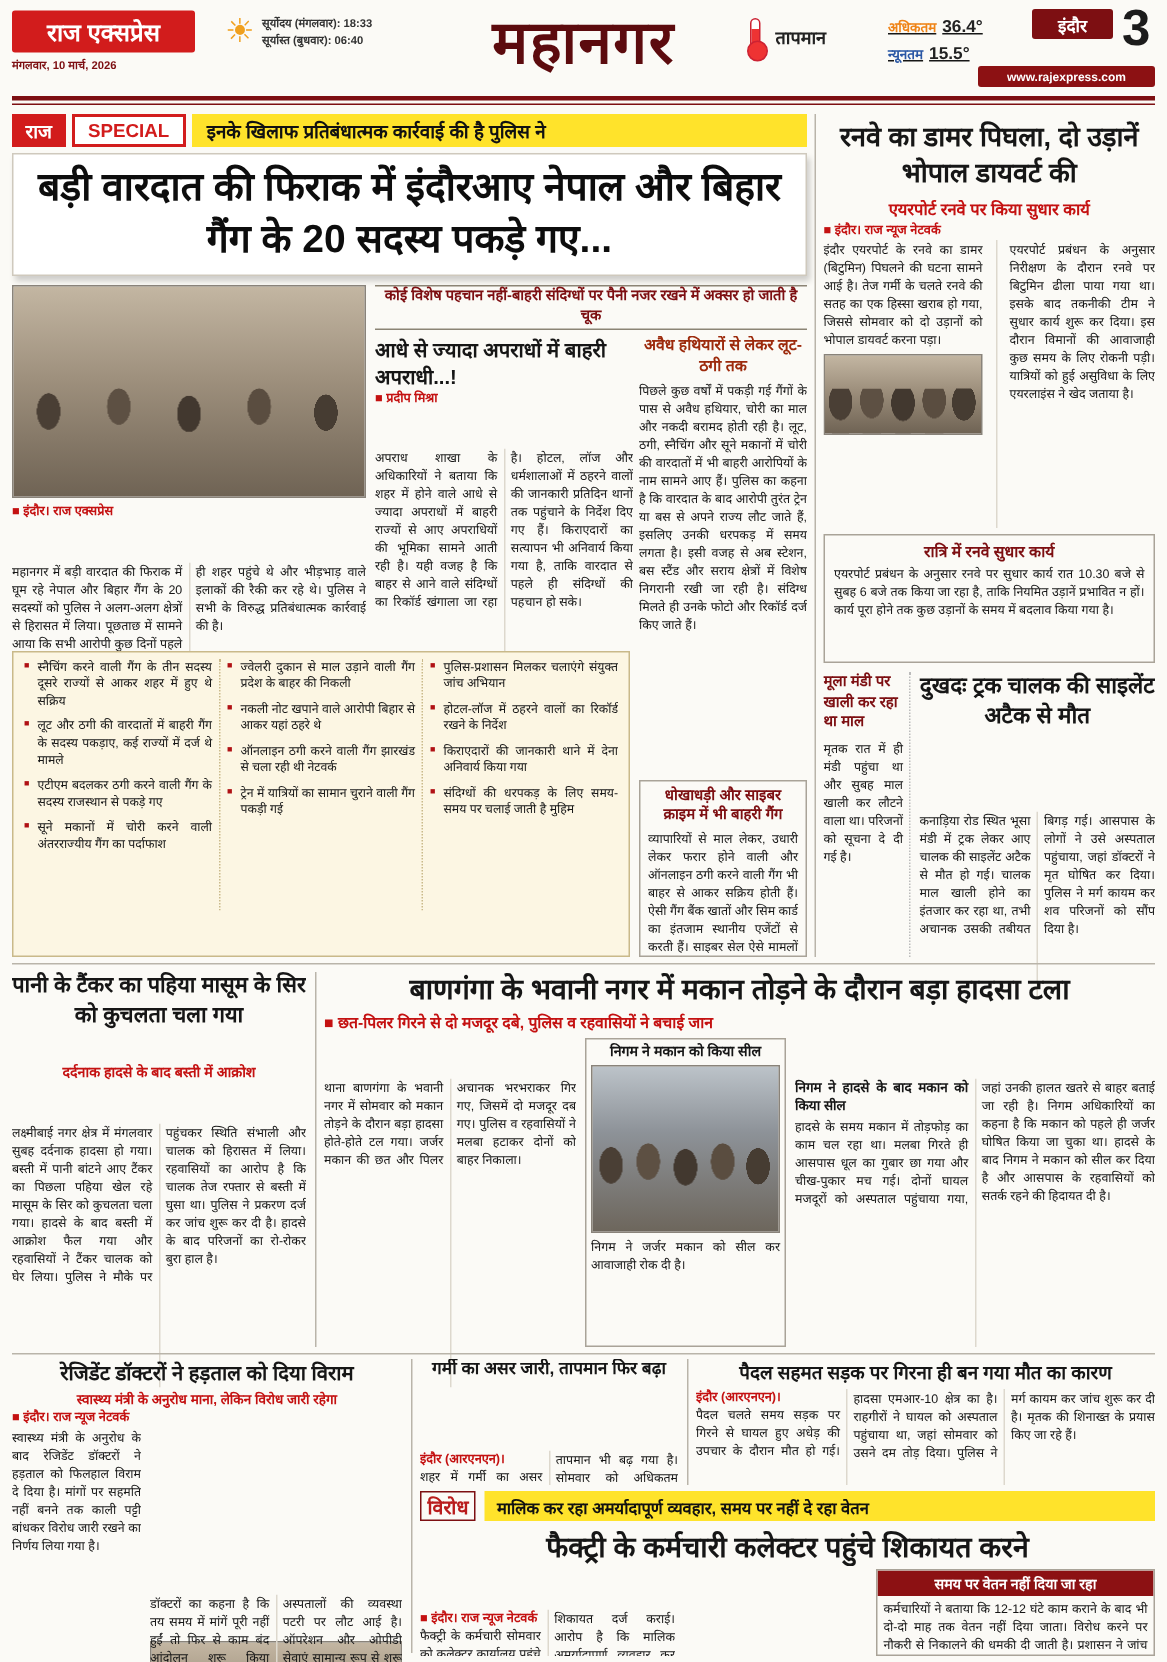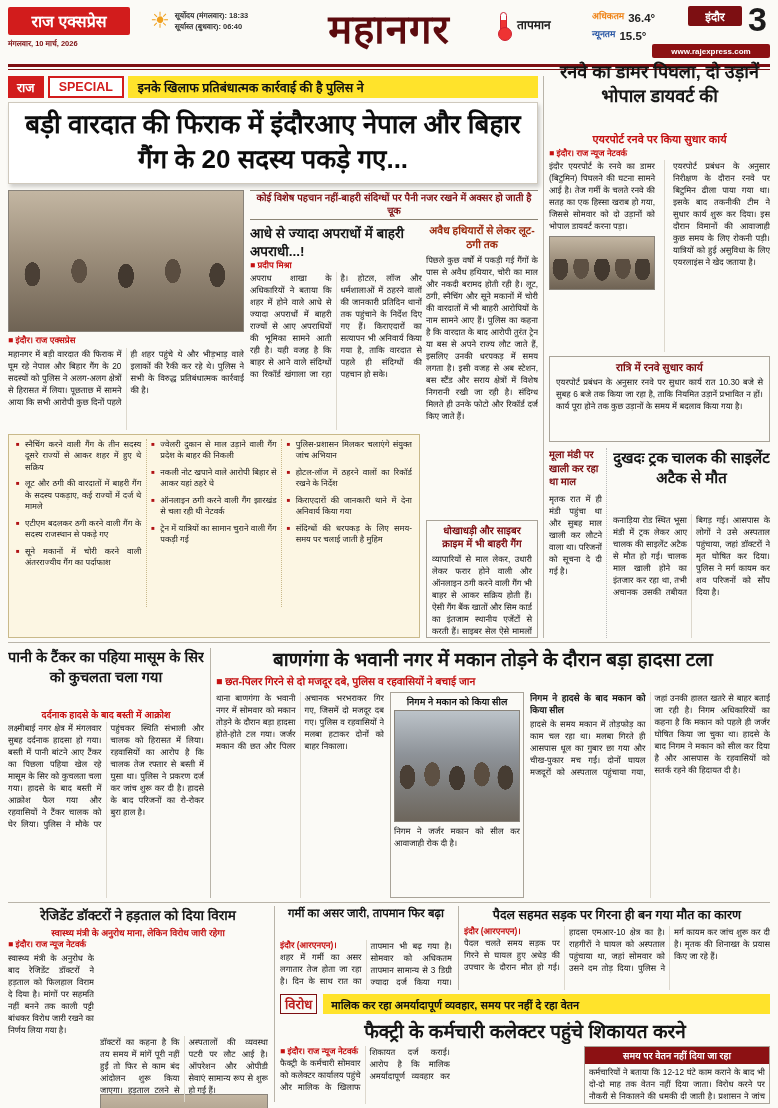--- a/index.html
+++ b/index.html
@@ -2,21 +2,21 @@
 <html><head>
 <meta charset="utf-8">
 <style>
   *{margin:0;padding:0;box-sizing:border-box;}
   html{background:#dedbd4;}
   body{width:778px;height:1108px;position:relative;overflow:hidden;background:#fbfaf6;
        font-family:"Liberation Sans","DejaVu Sans",sans-serif;color:#161616;}
   .abs{position:absolute;}
   .j{text-align:justify;}
   .small{font-size:8.3px;line-height:1.45;}
-  .cols2{column-count:2;column-gap:9px;column-rule:1px solid #ddd8cd;}
+  .cols2{column-count:2;column-gap:9px;column-rule:1px solid #ddd8cd;margin-top:27px;}
   .cols3{column-count:3;column-gap:9px;column-rule:1px solid #ddd8cd;}
   .byline{color:#c41111;font-weight:bold;font-size:8.5px;line-height:1.3;}
   .redsub{color:#c41111;font-weight:bold;}
   .rule-v{border-left:1px solid #b9b4a9;}
   .ovh{overflow:hidden;}
   .photo{position:relative;border:1px solid #89837a;background:linear-gradient(180deg,#c3b6a2 0%,#9d8f7c 45%,#6f6354 100%);}
   .photo::after{content:"";position:absolute;left:0;right:0;bottom:0;height:58%;
     background:
       radial-gradient(ellipse 13px 20px at 10% 30%, #4a3f35 60%, transparent 61%),
       radial-gradient(ellipse 13px 20px at 30% 26%, #5d5043 60%, transparent 61%),
@@ -32,21 +32,21 @@
   #sun-block{left:150px;top:10px;display:flex;align-items:center;gap:5px;}
   #sun-icon{font-size:22px;color:#f0a01e;line-height:1;}
   #sun-block .t{font-size:7.5px;font-weight:bold;color:#333;line-height:1.5;}
   #section-title{left:284px;top:2px;width:210px;height:54px;font-size:40px;font-weight:800;color:#5c0b0e;
                  text-align:center;letter-spacing:1px;line-height:54px;}
   #temp-block{left:500px;top:12px;display:flex;align-items:center;gap:6px;}
   #thermo{width:7px;height:24px;border:1px solid #c23;border-radius:4px;background:linear-gradient(#fff 30%,#e33 30%);position:relative;}
   #thermo::after{content:"";position:absolute;left:-3px;bottom:-6px;width:12px;height:12px;border-radius:50%;background:#e33;border:1px solid #c23;}
   #temp-label{font-size:12px;font-weight:800;color:#222;margin-left:4px;font-family:Liberation Mono, monospace;}
   #temps{left:592px;top:9px;width:92px;}
-  #temps .row{display:flex;gap:4px;align-items:flex-start;line-height:1.6;}
+  #temps .row{display:flex;gap:4px;align-items:center;line-height:1.6;text-decoration:underline;}
   #temps .lmax{color:#ef8418;font-weight:800;font-size:9px;}
   #temps .lmin{color:#2a57a5;font-weight:800;font-size:9px;}
   #temps .v{color:#222;font-weight:800;font-size:11.5px;}
   #city-box{left:688px;top:6px;width:54px;height:20px;background:#7d0f12;color:#fff;font-weight:800;font-size:11.5px;
             display:flex;align-items:center;justify-content:center;border-radius:2px;}
   #page-num{left:748px;top:0px;font-size:34px;font-weight:800;color:#1c1c1c;}
   #website-bar{left:652px;top:44px;width:118px;height:14px;background:#8c1113;color:#fff;font-size:8px;font-weight:bold;
                display:flex;align-items:center;justify-content:center;border-radius:2px;}
   #masthead-rule{left:8px;right:8px;top:64px;height:6px;border-top:3px solid #7d0f12;border-bottom:1px solid #7d0f12;}
 
@@ -70,21 +70,21 @@
   #cases-box{left:8px;top:434px;width:412px;height:204px;background:#fcf6e3;border:1px solid #c9b98a;padding:4px 7px;}
   #cases-box .ttl{text-align:center;font-weight:800;font-size:11.5px;color:#222;border-bottom:1px solid #c9b98a;padding-bottom:3px;margin-bottom:4px;}
   #cases-items{column-count:3;column-gap:10px;column-rule:1px dotted #c9b98a;height:168px;overflow:hidden;}
   .case-item{position:relative;padding-left:9px;margin-bottom:5px;font-size:8.2px;line-height:1.4;text-align:justify;break-inside:avoid;}
   .case-item::before{content:"■";position:absolute;left:0;top:1px;font-size:6px;color:#b01114;}
   #cyber-box{left:426px;top:520px;width:112px;height:118px;border:1px solid #a9a398;padding:3px 5px;}
   #cyber-box .ttl{color:#7d0f12;font-weight:800;font-size:10px;text-align:center;line-height:1.3;margin-bottom:3px;}
 
   
   #rail-divider{left:543px;top:76px;height:562px;}
-  #runway-headline{left:549px;top:60px;width:221px;height:52px;font-size:18px;font-weight:800;line-height:1.35;text-align:center;}
+  #runway-headline{left:549px;top:79px;width:221px;height:52px;font-size:18px;font-weight:800;line-height:1.35;text-align:center;}
   #runway-subhead{left:549px;top:131px;width:221px;font-size:11px;text-align:center;}
   #runway-byline{left:549px;top:148px;width:221px;text-align:left;}
   #runway-cols{left:549px;top:160px;width:221px;height:192px;display:flex;gap:9px;}
   #runway-cols .colA{width:106px;}
   #runway-cols .colB{width:106px;border-left:1px solid #ddd8cd;padding-left:8px;}
   #runway-photo{width:100%;height:54px;margin:4px 0;}
   #night-box{left:549px;top:356px;width:221px;height:86px;border:1px solid #a9a398;padding:3px 6px;}
   #night-box .ttl{color:#7d0f12;font-weight:800;font-size:10.5px;text-align:center;margin-bottom:2px;}
   #truck-side{left:549px;top:448px;width:58px;height:190px;border-right:1px dotted #bbb;padding-right:4px;}
   #truck-side .ttl{color:#7d0f12;font-weight:800;font-size:10px;line-height:1.35;margin-bottom:4px;}

